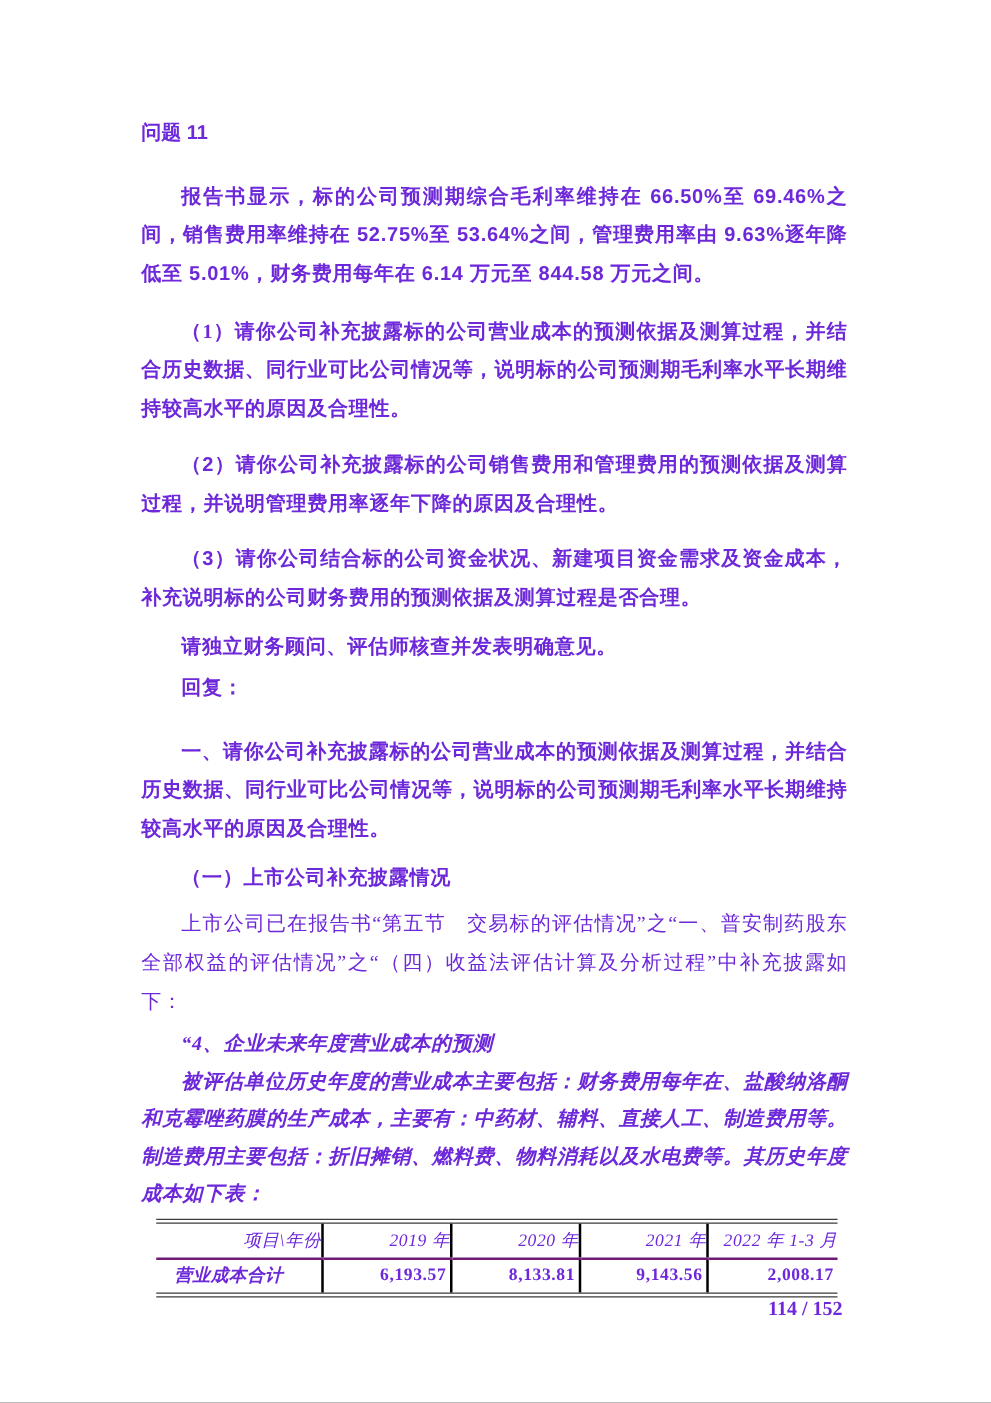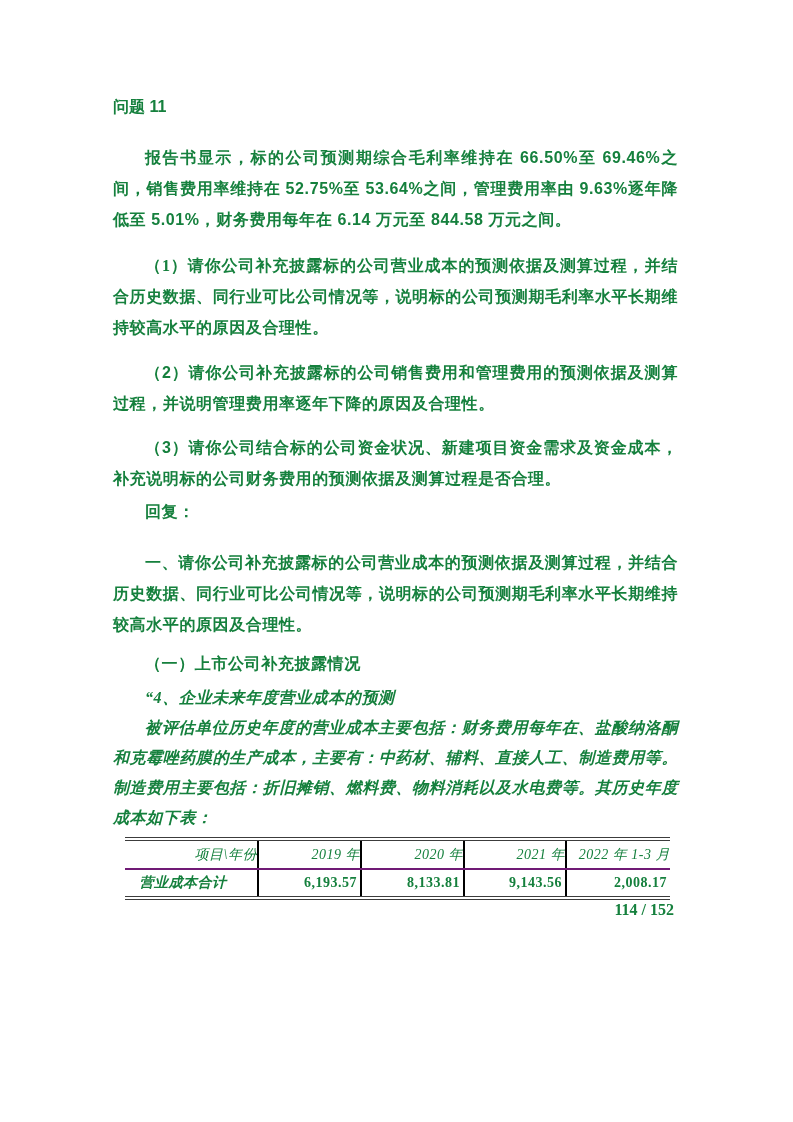--- a/index.html
+++ b/index.html
@@ -3,21 +3,21 @@
 <meta charset="utf-8">
 <style>
   * { margin: 0; padding: 0; box-sizing: border-box; }
   html, body { background: #888; }
   .page {
     position: relative;
     width: 793px;
     height: 1122px;
     margin: 0 auto;
     background: #ffffff;
-    color: #15803d;
+    color: #6d28d9;
     overflow: hidden;
   }
   .content {
     position: absolute;
     left: 113px;
     top: 0;
     width: 565px;
   }
   .hei {
     font-family: "Liberation Sans", sans-serif;
@@ -139,27 +139,29 @@
     <div class="doc-title">问题 11</div>
 
     <p class="hei indent p-intro">报告书显示，标的公司预测期综合毛利率维持在 66.50%至 69.46%之间，销售费用率维持在 52.75%至 53.64%之间，管理费用率由 9.63%逐年降低至 5.01%，财务费用每年在 6.14 万元至 844.58 万元之间。</p>
 
     <p class="hei indent p-item1">（1）请你公司补充披露标的公司营业成本的预测依据及测算过程，并结合历史数据、同行业可比公司情况等，说明标的公司预测期毛利率水平长期维持较高水平的原因及合理性。</p>
 
     <p class="hei indent p-item2">（2）请你公司补充披露标的公司销售费用和管理费用的预测依据及测算过程，并说明管理费用率逐年下降的原因及合理性。</p>
 
     <p class="hei indent p-item3">（3）请你公司结合标的公司资金状况、新建项目资金需求及资金成本，补充说明标的公司财务费用的预测依据及测算过程是否合理。</p>
 
+    <p class="hei indent p-verify">请独立财务顾问、评估师核查并发表明确意见。</p>
 
     <p class="hei indent p-reply">回复：</p>
 
     <p class="hei indent p-head1">一、请你公司补充披露标的公司营业成本的预测依据及测算过程，并结合历史数据、同行业可比公司情况等，说明标的公司预测期毛利率水平长期维持较高水平的原因及合理性。</p>
 
     <p class="hei indent p-sec1">（一）上市公司补充披露情况</p>
 
+    <p class="song indent p-disc">上市公司已在报告书“第五节　交易标的评估情况”之“一、普安制药股东全部权益的评估情况”之“（四）收益法评估计算及分析过程”中补充披露如下：</p>
 
     <p class="kai indent p-quoteh">“4、企业未来年度营业成本的预测</p>
 
     <p class="kai indent p-quoteb">被评估单位历史年度的营业成本主要包括：财务费用每年在、盐酸纳洛酮和克霉唑药膜的生产成本，主要有：中药材、辅料、直接人工、制造费用等。制造费用主要包括：折旧摊销、燃料费、物料消耗以及水电费等。其历史年度成本如下表：</p>
 
 
     <div class="table-wrap">
       <table class="cost-table">
         <colgroup>
           <col class="c0">

